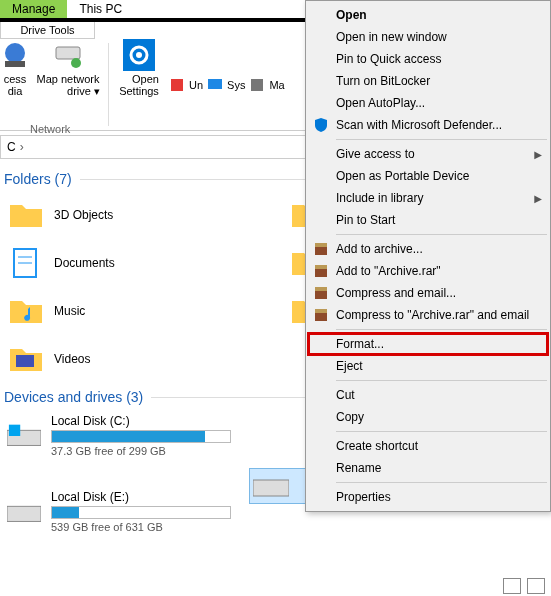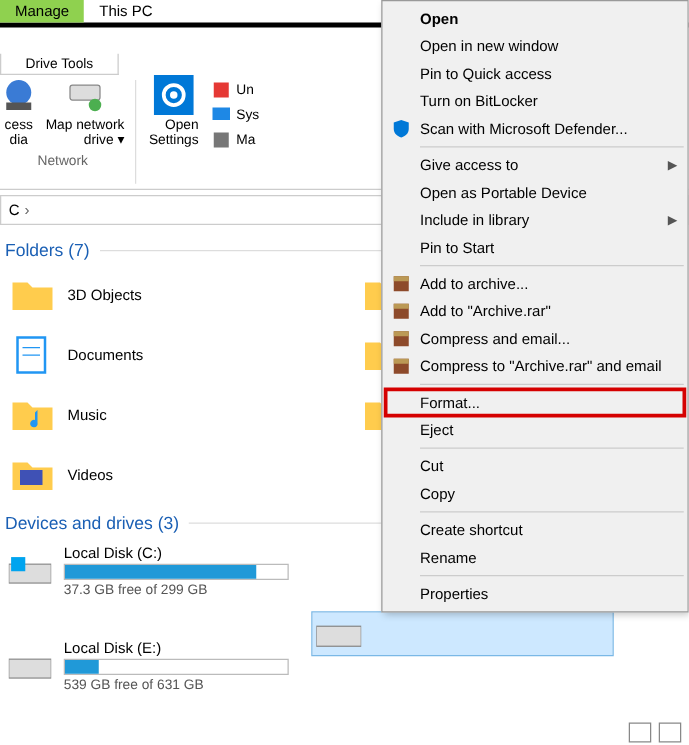--- a/index.html
+++ b/index.html
@@ -2,31 +2,31 @@
 <html><head>
 <meta charset="utf-8">
 <style>
 * { box-sizing: border-box; margin: 0; padding: 0; font-family: "Segoe UI", Tahoma, sans-serif; }
 body { width: 551px; height: 596px; background: #fff; font-size: 12px; color: #000; position: relative; overflow: hidden; }
 
 
 .tabs { display: flex; border-bottom: 4px solid #000000; height: 22px; }
 .tab { padding: 2px 12px; font-size: 12px; }
 .tab.active { background: #8fd14f; color: #000; }
-.subtab { padding: 2px 10px; border: 1px solid #ccc; border-top: 0; font-size: 11px; width: 95px; text-align:center;margin-top:21px; }
+.subtab { padding: 2px 10px; border: 1px solid #ccc; border-top: 0; font-size: 11px; width: 95px; text-align:center; }
 
 
 .ribbon { display: flex; border-bottom: 1px solid #ccc; height: 92px; }
 .rgroup { display: flex; flex-direction: column; padding: 3px 2px 1px; }
 .ritem { display: flex; flex-direction: column; align-items: center; width: 46px; font-size: 11px; text-align: right; line-height: 1.1; cursor: default; }
 .ritem.wide { width: 76px; }
 .ritem .ico { width: 32px; height: 32px; margin-bottom: 2px; }
 .rgroup .glabel { font-size: 11px; color: #666; margin-top: 2px; }
 .sep { width: 1px; background: #ddd; margin: 4px 2px; }
-.small-col { display:flex; flex-direction:column; gap:4px; padding:4px 2px; font-size:11px; }
+.small-col { display:flex; flex-direction:row; gap:4px; padding:4px 2px; font-size:11px; }
 .small-col div { display:flex; align-items:center; gap:4px;}
 .small-col .sico{width:16px;height:16px;}
 
 
 .bcrumb { height: 24px; border: 1px solid #ccc; margin: 4px 0; display:flex; align-items:center; padding:0 6px; font-size:12px; gap:4px;}
 .bcrumb .chev{color:#666;}
 
 
 .content { padding: 0 4px; height: 430px; overflow: hidden; position: relative;}
 .section-head { color: #1a5fb4; font-size: 14px; margin: 8px 0 6px; display:flex; align-items:center;}
@@ -210,20 +210,21 @@
       </div>
     </div>
   </div>
 </div>
 
 <div class="ctxmenu">
   <div class="row bold">Open</div>
   <div class="row">Open in new window</div>
   <div class="row">Pin to Quick access</div>
   <div class="row">Turn on BitLocker</div>
+  <div class="row">Open AutoPlay...</div>
   <div class="row">
       <svg class="ricon" viewBox="0 0 16 16">
         <path d="M8 1l6 2v5c0 4-3 6-6 7-3-1-6-3-6-7V3z" fill="#0078d7"></path>
       </svg>
       <span>Scan with Microsoft Defender...</span>
     </div>
   <hr>
   <div class="row">
       <span>Give access to</span>
       <span class="arrow">▶</span>

